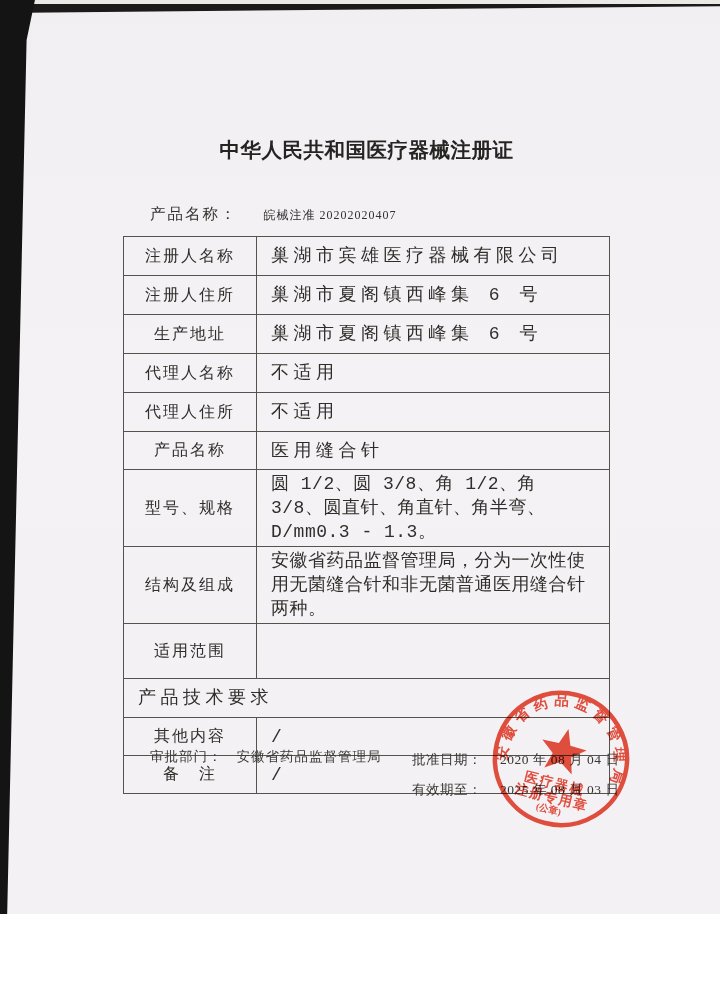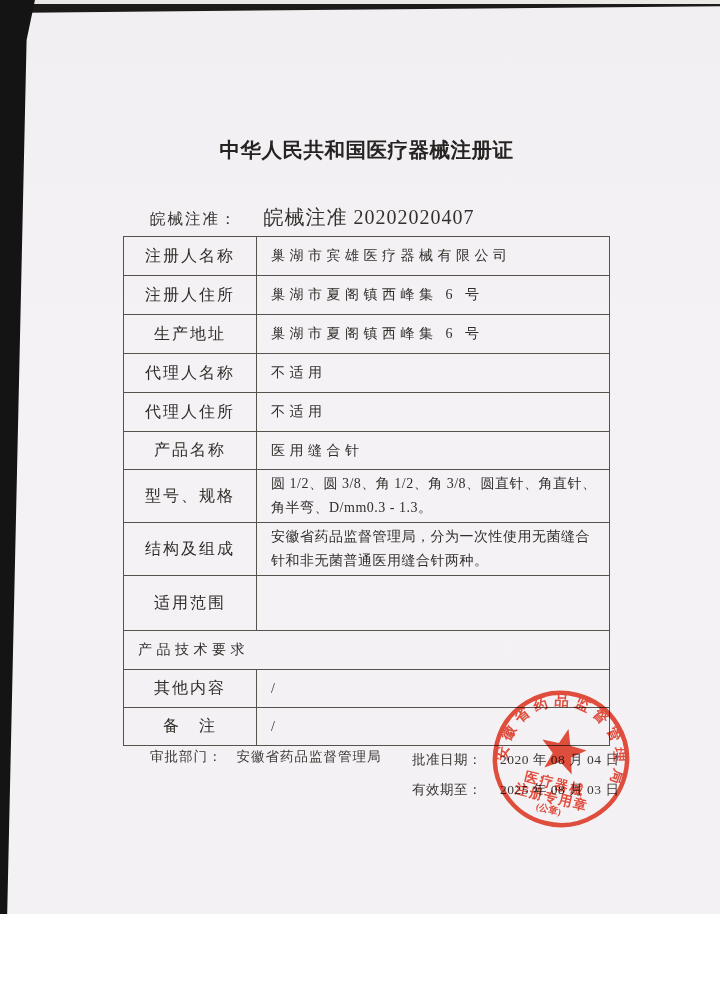--- a/index.html
+++ b/index.html
@@ -20,39 +20,39 @@
                     clip-path:polygon(0 0,92% 0,70% 4%,14% 100%,0 100%); z-index:6; }
   .edge-bottom    { position:absolute; left:0; top:984px; width:720px; height:14px; background:#fdfdfc; z-index:5; }
 
   .title {
     position:absolute; left:123px; top:136px; width:487px;
     text-align:center; font-size:20.5px; font-weight:bold;
     color:#262422; letter-spacing:0.5px;
   }
   .certno { position:absolute; left:150px; top:204px; font-size:15.5px; color:#33312d; }
   .certno .lbl { letter-spacing:2px; }
-  .certno .val { margin-left:26px; letter-spacing:1px; font-size:20px; }
+  .certno .val { margin-left:26px; letter-spacing:1px; font-size:12px; }
 
   .cert-table {
     position:absolute; left:123px; top:236px; width:487px;
     border:1px solid #55534e; box-sizing:border-box;
     color:#302e2a;
   }
   .row { display:flex; box-sizing:border-box; }
   .row + .row { border-top:1px solid #55534e; }
   .cell-label {
     width:133px; flex:0 0 133px; box-sizing:border-box;
     border-right:1px solid #55534e;
     display:flex; align-items:center; justify-content:center;
     font-size:16px; letter-spacing:2px; text-align:center;
   }
   .cell-value {
     flex:1; display:flex; align-items:center;
     padding:2px 10px 2px 14px; box-sizing:border-box;
-    font-size:14px; line-height:24px; letter-spacing:4.5px;
+    font-size:18px; line-height:24px; letter-spacing:4.5px;font-family:Liberation Mono, monospace;
   }
   .row:nth-child(1){min-height:38px}.row:nth-child(2){min-height:39px}
   .row:nth-child(3){min-height:39px}.row:nth-child(4){min-height:39px}
   .row:nth-child(5){min-height:39px}.row:nth-child(6){min-height:38px}
   .row:nth-child(7){min-height:50px}.row:nth-child(8){min-height:50px}
   .row:nth-child(9){min-height:55px}.row:nth-child(10){min-height:39px}
   .row:nth-child(11){min-height:38px}.row:nth-child(12){min-height:38px}
   .row:nth-child(7) .cell-value,
   .row:nth-child(8) .cell-value,
   .row:nth-child(9) .cell-value { letter-spacing:0.5px; }
@@ -76,21 +76,21 @@
 <div class="scan">
 
   <div class="edge-top-light"></div>
   <div class="edge-top-dark"></div>
   <div class="edge-left"></div>
   <div class="edge-bottom"></div>
 
   <div class="title">中华人民共和国医疗器械注册证</div>
 
   <div class="certno">
-    <span class="lbl">皖械注准：</span><span class="val">皖械注准 20202020407</span>
+    <span class="lbl">产品名称：</span><span class="val">皖械注准 20202020407</span>
   </div>
 
   <div class="cert-table">
     <div class="row">
       <div class="cell-label">注册人名称</div>
       <div class="cell-value">巢湖市宾雄医疗器械有限公司</div>
     </div>
     <div class="row">
       <div class="cell-label">注册人住所</div>
       <div class="cell-value">巢湖市夏阁镇西峰集 6 号</div>

